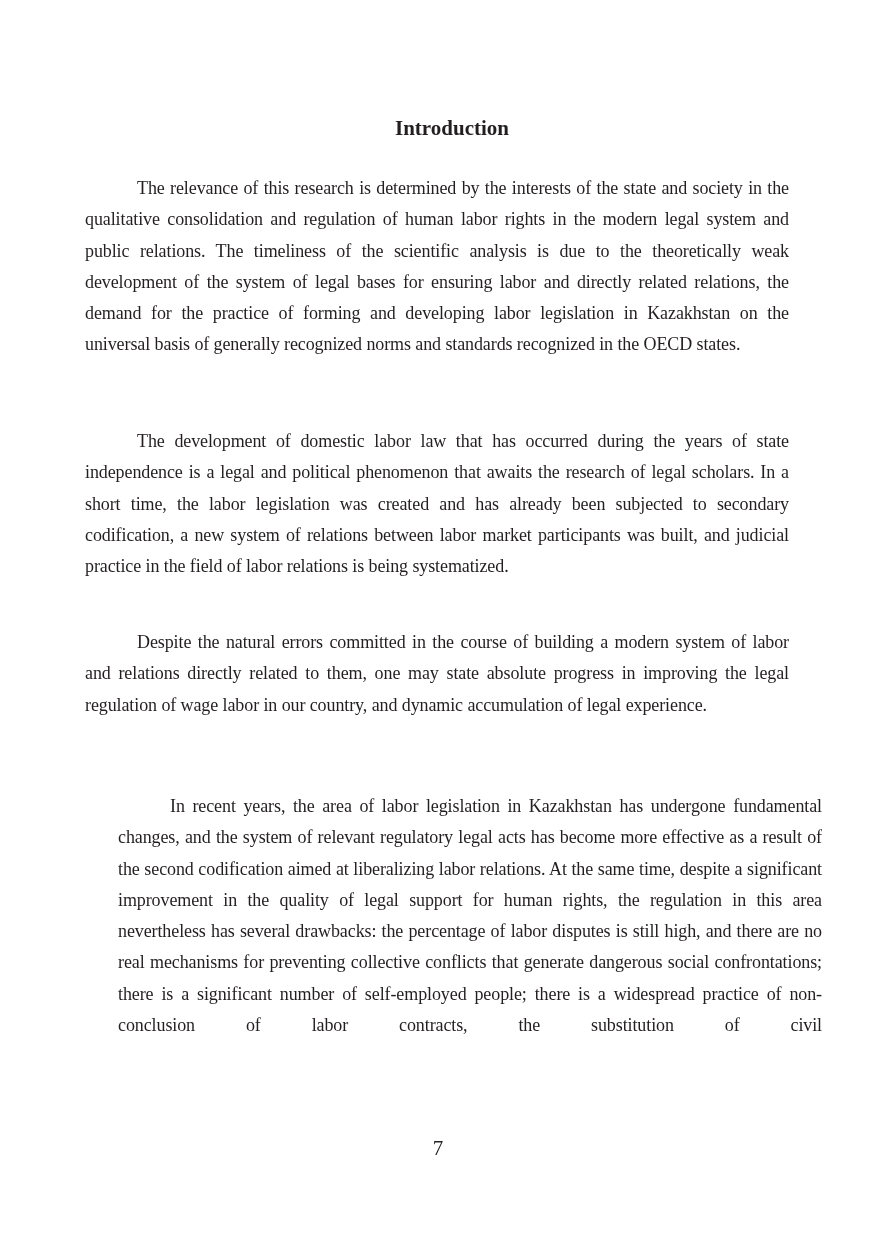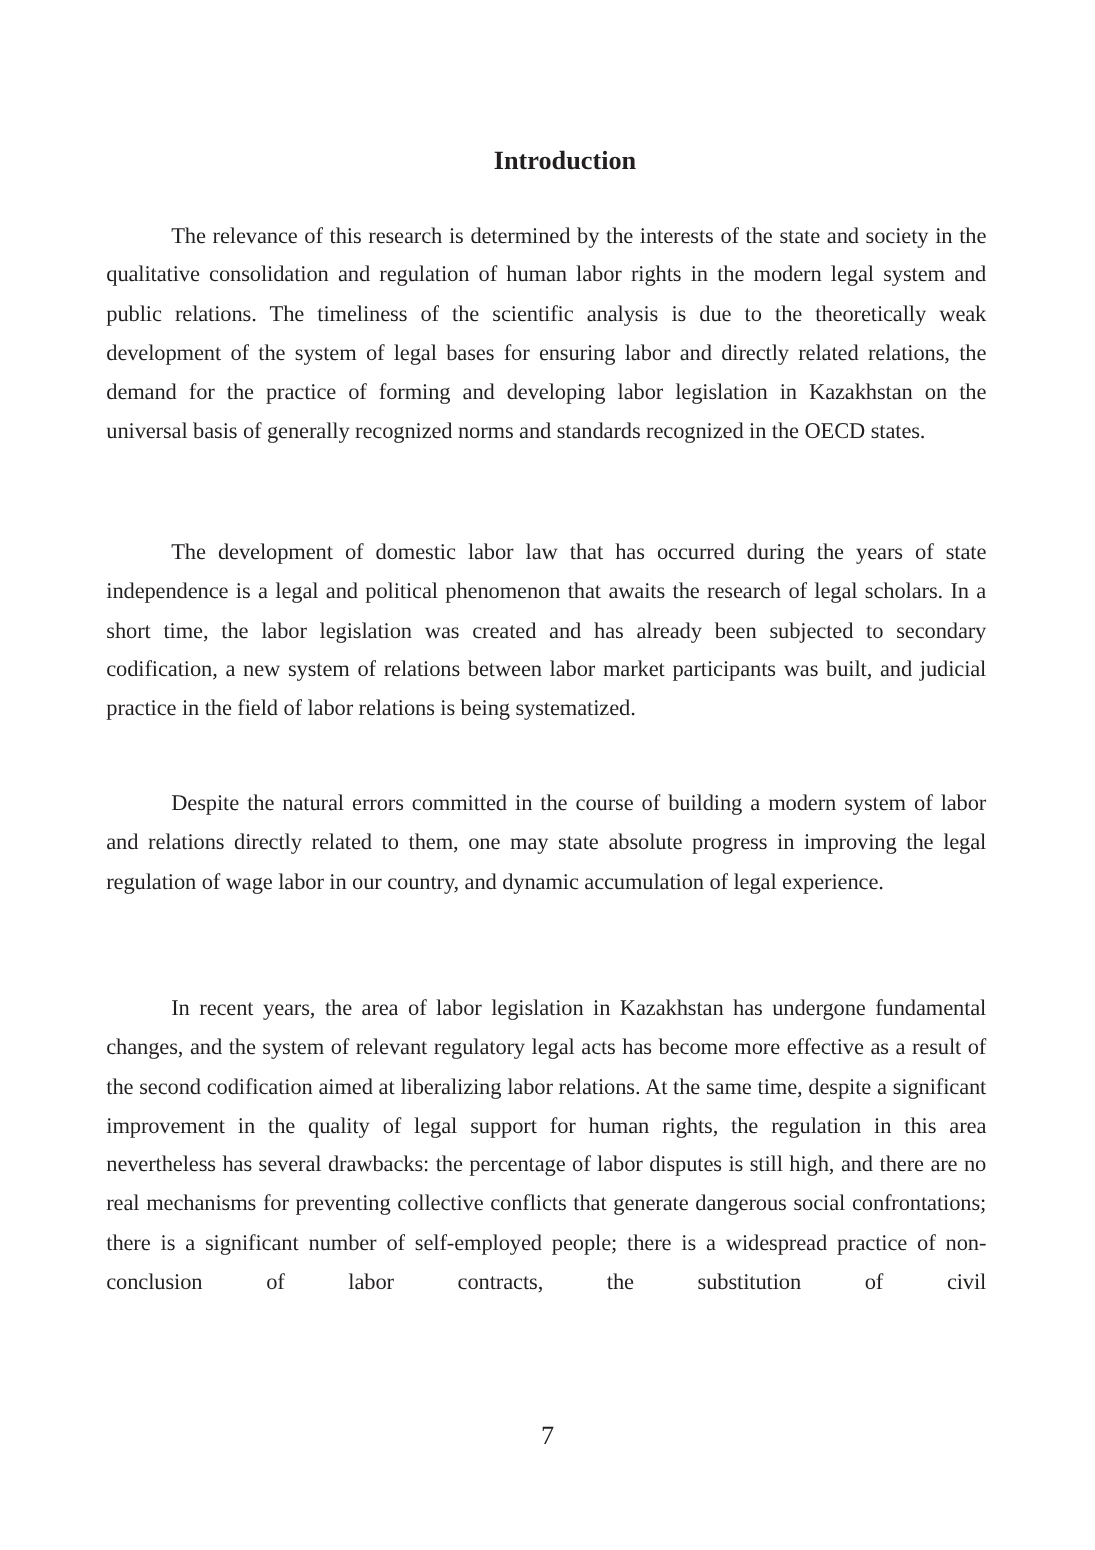--- a/index.html
+++ b/index.html
@@ -39,21 +39,21 @@
     margin: 0;
     font-size: 18px;
     line-height: 31.3px;
     text-align: justify;
     text-indent: 52px;
     letter-spacing: -0.1px;
   }
   #p1 { top: 173px; }
   #p2 { top: 426px; }
   #p3 { top: 627px; }
-  #p4 { top: 791px; text-align-last: justify; }
+  #p4 { top: 791px; text-align-last: justify; margin-left: 33px; }
   .page-number {
     position: absolute;
     top: 1134px;
     left: 0;
     width: 876px;
     text-align: center;
     font-size: 21px;
     line-height: 28px;
   }
 </style>

